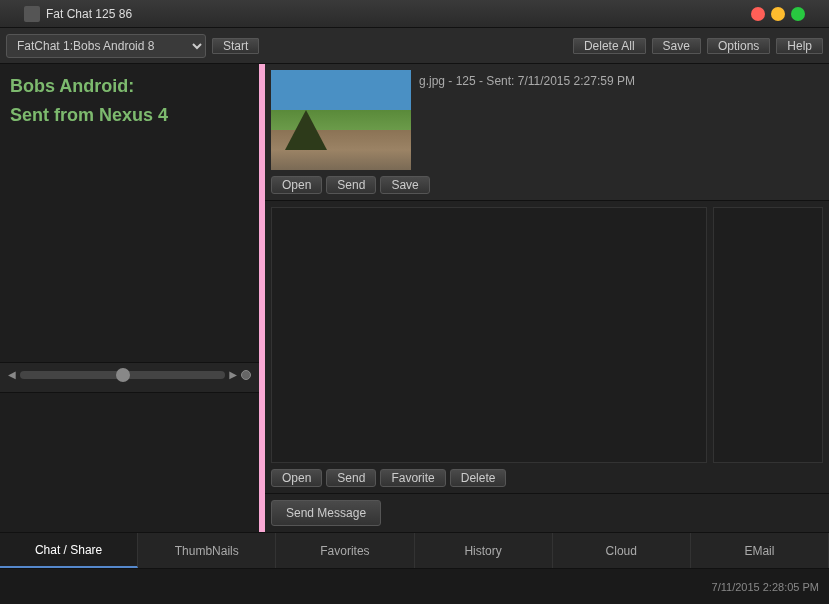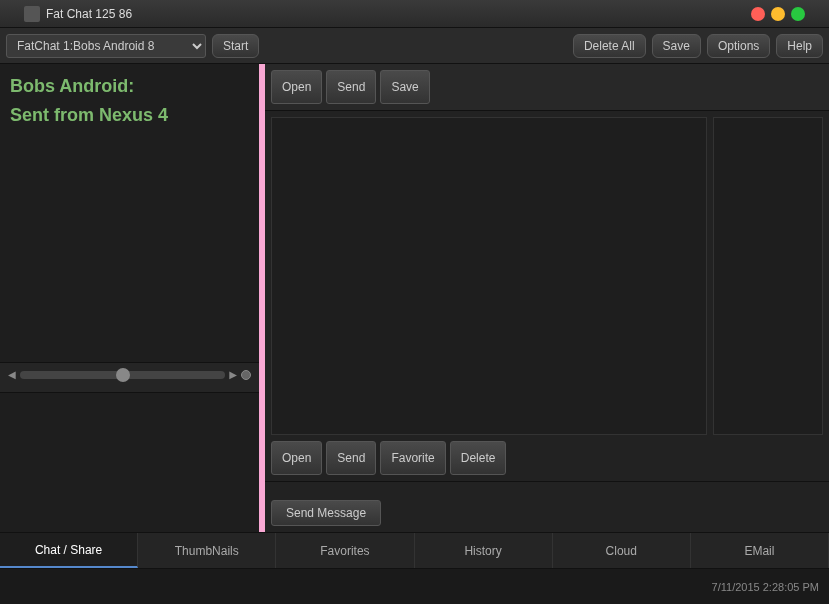--- a/index.html
+++ b/index.html
@@ -65,22 +65,22 @@
       height: 24px;
       padding: 0 6px;
       font-size: 12px;
       width: 200px;
       cursor: pointer;
     }
     .toolbar-btn {
       background: linear-gradient(180deg, #4a4a4a 0%, #333 100%);
       color: #ccc;
       border: 1px solid #555;
-      border-radius: 6px;
-      height: 24px;
+      border-radius: 1px;
+      height: 16px;
       padding: 0 10px;
       font-size: 12px;
       cursor: pointer;
     }
     .spacer { flex: 1; }
 
     
     #main {
       display: flex;
       flex: 1;
@@ -204,21 +204,21 @@
     }
     .btn-row {
       display: flex;
       gap: 4px;
     }
     .action-btn {
       background: linear-gradient(180deg, #4a4a4a 0%, #333 100%);
       color: #ccc;
       border: 1px solid #555;
       border-radius: 3px;
-      height: 34px;
+      height: 18px;
       padding: 0 10px;
       font-size: 12px;
       cursor: pointer;
     }
 
     
     #photo-selector {
       flex: 1;
       display: flex;
       gap: 6px;
@@ -251,21 +251,20 @@
     }
     #send-message-btn {
       background: linear-gradient(180deg, #4a4a4a 0%, #333 100%);
       color: #ccc;
       border: 1px solid #555;
       border-radius: 3px;
       height: 26px;
       padding: 0 14px;
       font-size: 12px;
       cursor: pointer;
-      margin-top: 12px;
     }
 
     
     #tabs {
       height: 36px;
       background: #1a1a1a;
       display: flex;
       border-top: 1px solid #111;
     }
     .tab {
@@ -337,20 +336,26 @@
         <span class="slider-arrow">▶</span>
         <div class="circle-btn"></div>
       </div>
     </div>
     <div id="left-bottom"></div>
   </div>
 
   <div id="right-panel">
 
     <div id="image-share-area">
+      <div class="image-row">
+        <div class="thumb-preview">
+          <div class="beach-img"></div>
+        </div>
+        <div class="image-info">g.jpg - 125 - Sent: 7/11/2015 2:27:59 PM</div>
+      </div>
       <div class="btn-row">
         <button class="action-btn">Open</button>
         <button class="action-btn">Send</button>
         <button class="action-btn">Save</button>
       </div>
     </div>
 
     <div id="photo-selector">
       <div id="photo-grid"></div>
       <div id="photo-sidebar"></div>

